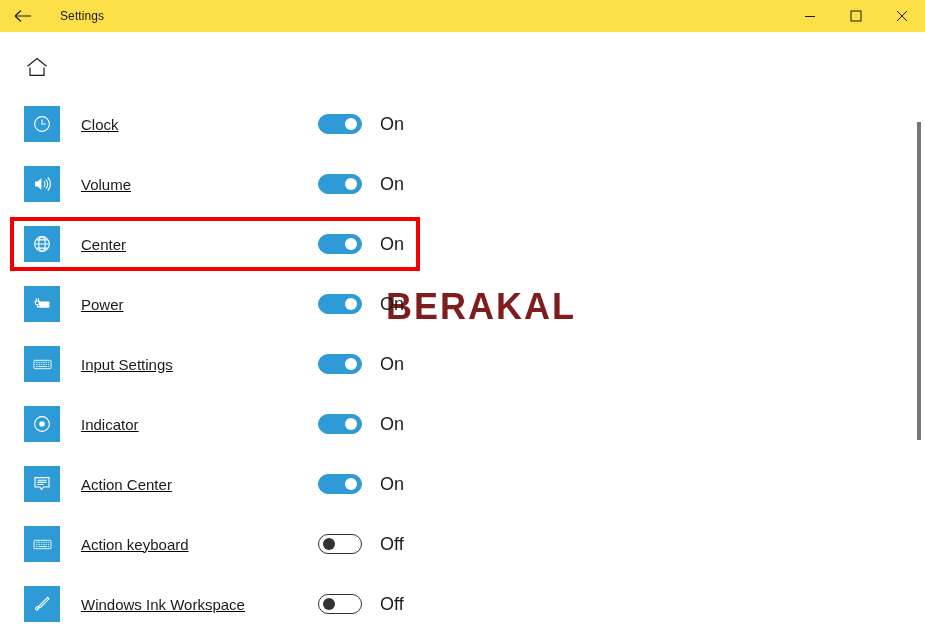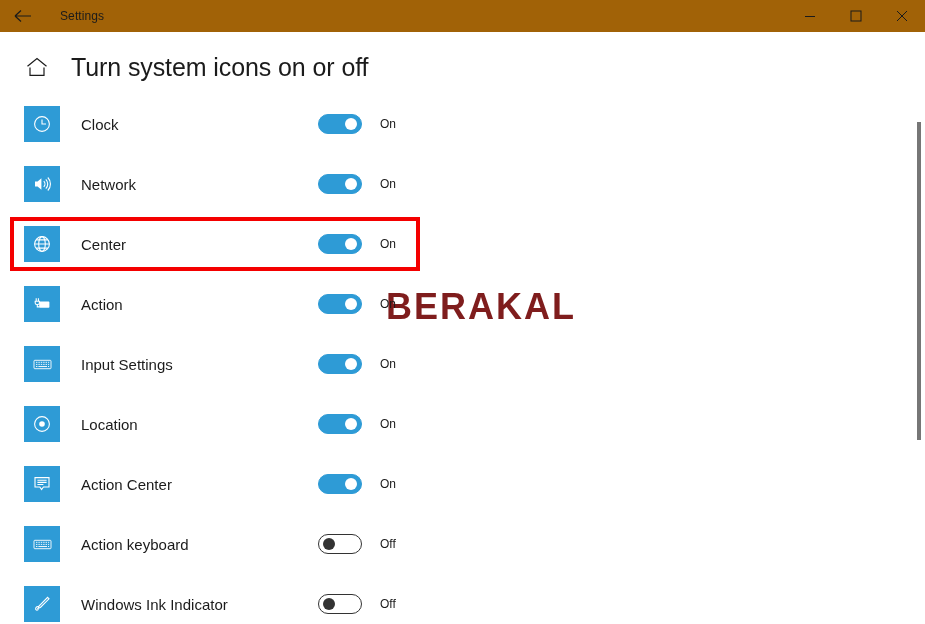--- a/index.html
+++ b/index.html
@@ -14,21 +14,21 @@
     color: #000000;
     overflow: hidden;
     position: relative;
   }
 
   
   .titlebar {
     height: 32px;
     display: flex;
     align-items: center;
-    background: #a16207;
+    background: #fde047;
     position: relative;
   }
   .back-btn {
     width: 46px;
     height: 32px;
     display: flex;
     align-items: center;
     justify-content: center;
     color: #1b1b1b;
   }
@@ -100,20 +100,21 @@
   .list {
     position: relative;
     margin-top: 12px;
     z-index: 1;
   }
   .row {
     height: 60px;
     display: flex;
     align-items: center;
     position: relative;
+    text-decoration: underline;
   }
   .tile {
     width: 36px;
     height: 36px;
     background: #2e9bd6;
     margin-left: 24px;
     flex: 0 0 auto;
     display: flex;
     align-items: center;
     justify-content: center;
@@ -159,21 +160,21 @@
   }
   .toggle.on .knob {
     background: #ffffff;
     right: 4px;
   }
   .toggle.off .knob {
     background: #333333;
     left: 4px;
   }
   .toggle-state {
-    font-size: 12px;
+    font-size: 18px;
     color: #1b1b1b;
     margin-left: 18px;
     white-space: nowrap;
   }
 
   
   .annotation-box {
     position: absolute;
     left: 10px;
     top: 217px;
@@ -241,21 +242,20 @@
   </div>
 </div>
 
 <div class="page-header">
   <div class="home-icon">
     <svg width="22" height="20" viewBox="0 0 22 20" fill="none" stroke="currentColor" stroke-width="1.2">
       <path d="M1.5 9.3L11 1.6l9.5 7.7"></path>
       <path d="M4 10.6V18.4h14V10.6"></path>
     </svg>
   </div>
-  <div class="page-title">Turn system icons on or off</div>
 </div>
 
 <div class="watermark">BERAKAL</div>
 
 <div class="list">
 
   <div class="row">
     <div class="tile">
       <svg width="20" height="20" viewBox="0 0 20 20" fill="none" stroke="currentColor" stroke-width="1.1">
         <circle cx="10" cy="10" r="7.4"></circle>
@@ -271,21 +271,21 @@
     </div>
   </div>
 
   <div class="row">
     <div class="tile">
       <svg width="20" height="20" viewBox="0 0 20 20" fill="none" stroke="currentColor" stroke-width="1.1">
         <path d="M3 7.5h2.6L9.4 4.3v11.4L5.6 12.5H3z" fill="currentColor" stroke="none"></path>
         <path d="M11.8 7.2a4 4 0 010 5.6M13.8 5.3a6.7 6.7 0 010 9.4M15.8 3.5a9.3 9.3 0 010 13"></path>
       </svg>
     </div>
-    <div class="row-label">Network</div>
+    <div class="row-label">Volume</div>
     <div class="toggle-wrap">
       <div class="toggle on">
           <span class="knob"></span>
         </div>
       <div class="toggle-state">On</div>
     </div>
   </div>
 
   <div class="row">
     <div class="tile">
@@ -305,21 +305,21 @@
   </div>
 
   <div class="row">
     <div class="tile">
       <svg width="20" height="20" viewBox="0 0 20 20" fill="none" stroke="currentColor" stroke-width="1.1">
         <rect x="7.2" y="7.6" width="10.2" height="6.2" rx="0.8" fill="currentColor" stroke="none"></rect>
         <path d="M4.2 4.2v3.1M6.4 4.2v3.1M3.2 7.3h4.2v1.6c0 .9-.7 1.6-1.6 1.6h-1c-.9 0-1.6-.7-1.6-1.6z"></path>
         <path d="M5.3 10.5v2.4h2.2"></path>
       </svg>
     </div>
-    <div class="row-label">Action</div>
+    <div class="row-label">Power</div>
     <div class="toggle-wrap">
       <div class="toggle on">
           <span class="knob"></span>
         </div>
       <div class="toggle-state">On</div>
     </div>
   </div>
 
   <div class="row">
     <div class="tile">
@@ -339,21 +339,21 @@
     </div>
   </div>
 
   <div class="row">
     <div class="tile">
       <svg width="20" height="20" viewBox="0 0 20 20" fill="none" stroke="currentColor" stroke-width="1.1">
         <circle cx="10" cy="10" r="7.4"></circle>
         <circle cx="10" cy="10" r="2.8" fill="currentColor" stroke="none"></circle>
       </svg>
     </div>
-    <div class="row-label">Location</div>
+    <div class="row-label">Indicator</div>
     <div class="toggle-wrap">
       <div class="toggle on">
           <span class="knob"></span>
         </div>
       <div class="toggle-state">On</div>
     </div>
   </div>
 
   <div class="row">
     <div class="tile">
@@ -389,21 +389,21 @@
     </div>
   </div>
 
   <div class="row">
     <div class="tile">
       <svg width="20" height="20" viewBox="0 0 20 20" fill="none" stroke="currentColor" stroke-width="1.1">
         <path d="M15.6 3.4l1.4 1.4-8.6 8.6-2.1.7.7-2.1z"></path>
         <path d="M7 12.6c-1.6-.5-3 .3-3.3 1.7-.2 1 .4 1.9 1.3 1.9.7 0 1.2-.5 1.2-1.1 0-.5-.4-.9-.9-.9"></path>
       </svg>
     </div>
-    <div class="row-label">Windows Ink Indicator</div>
+    <div class="row-label">Windows Ink Workspace</div>
     <div class="toggle-wrap">
       <div class="toggle off">
           <span class="knob"></span>
         </div>
       <div class="toggle-state">Off</div>
     </div>
   </div>
 
 </div>
 

